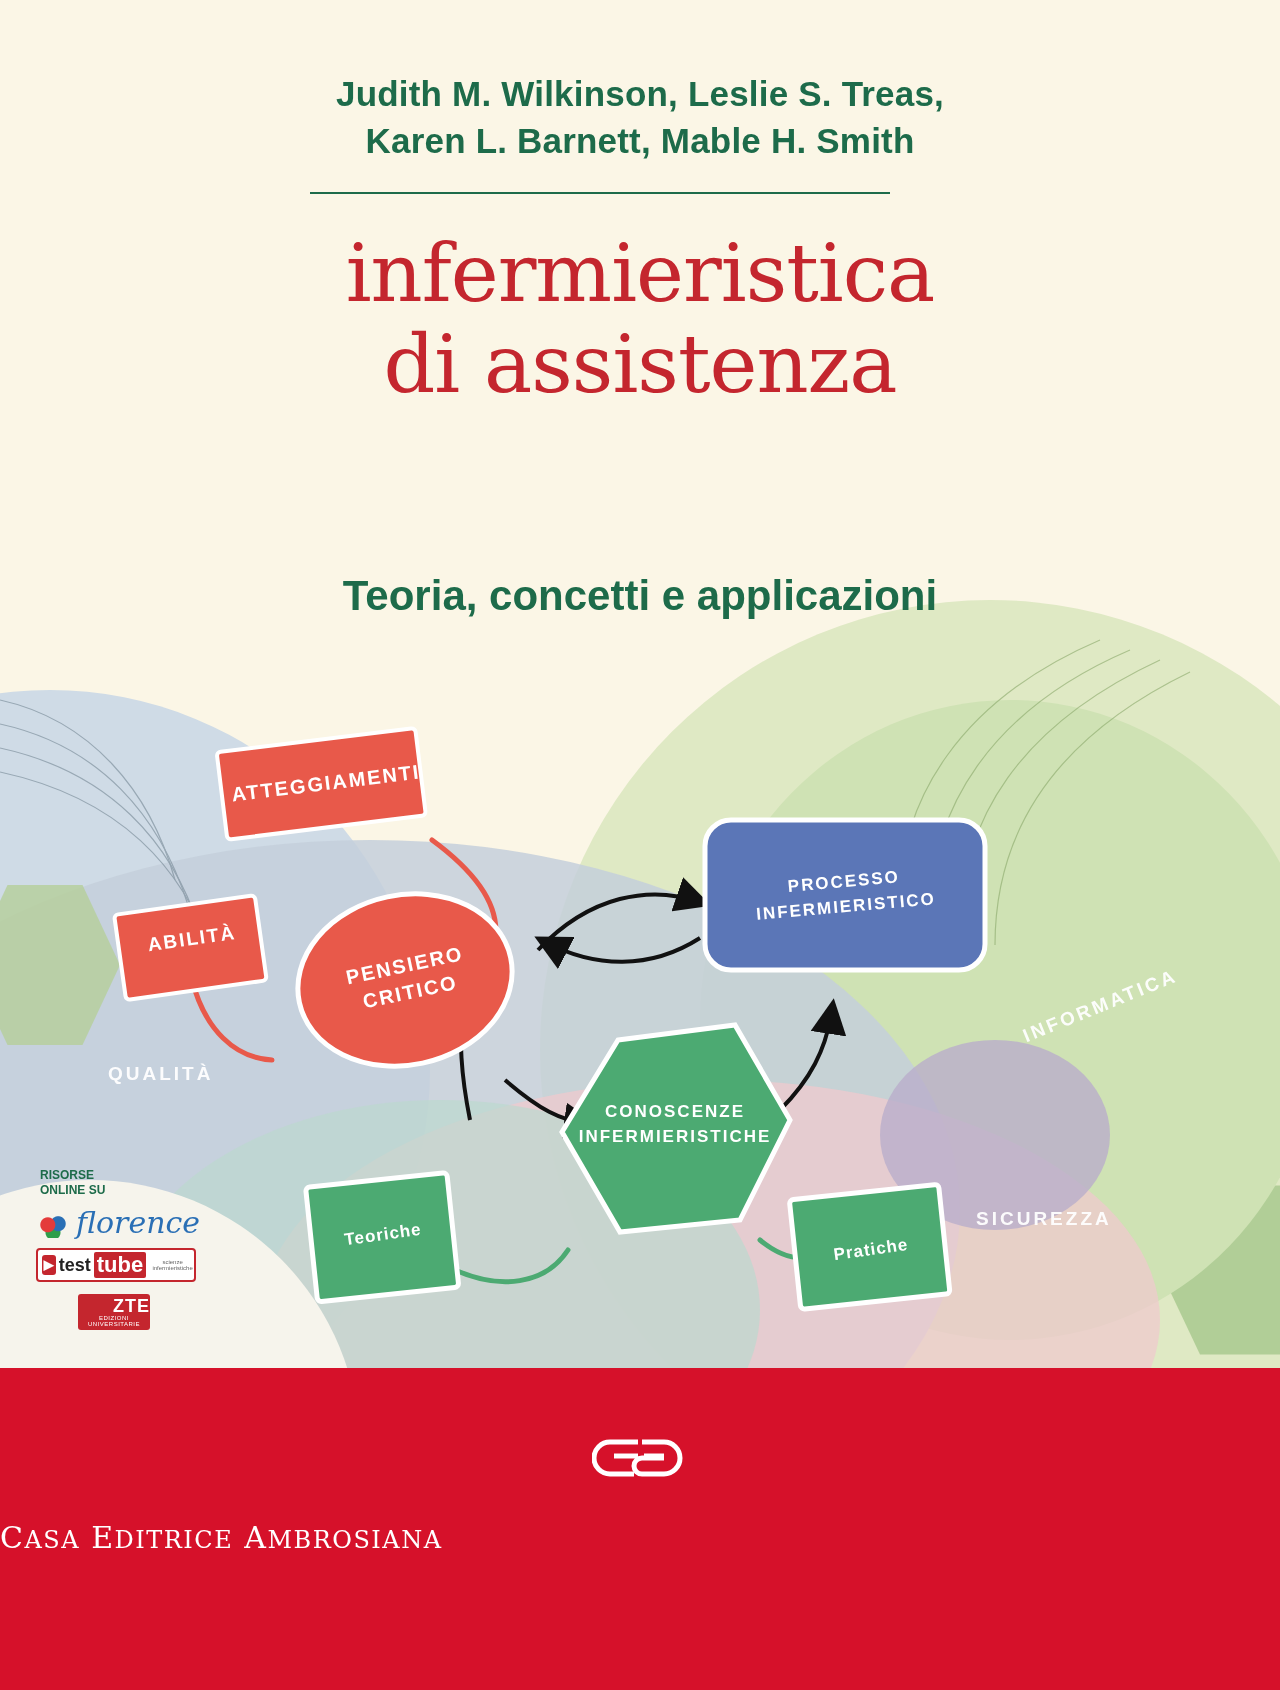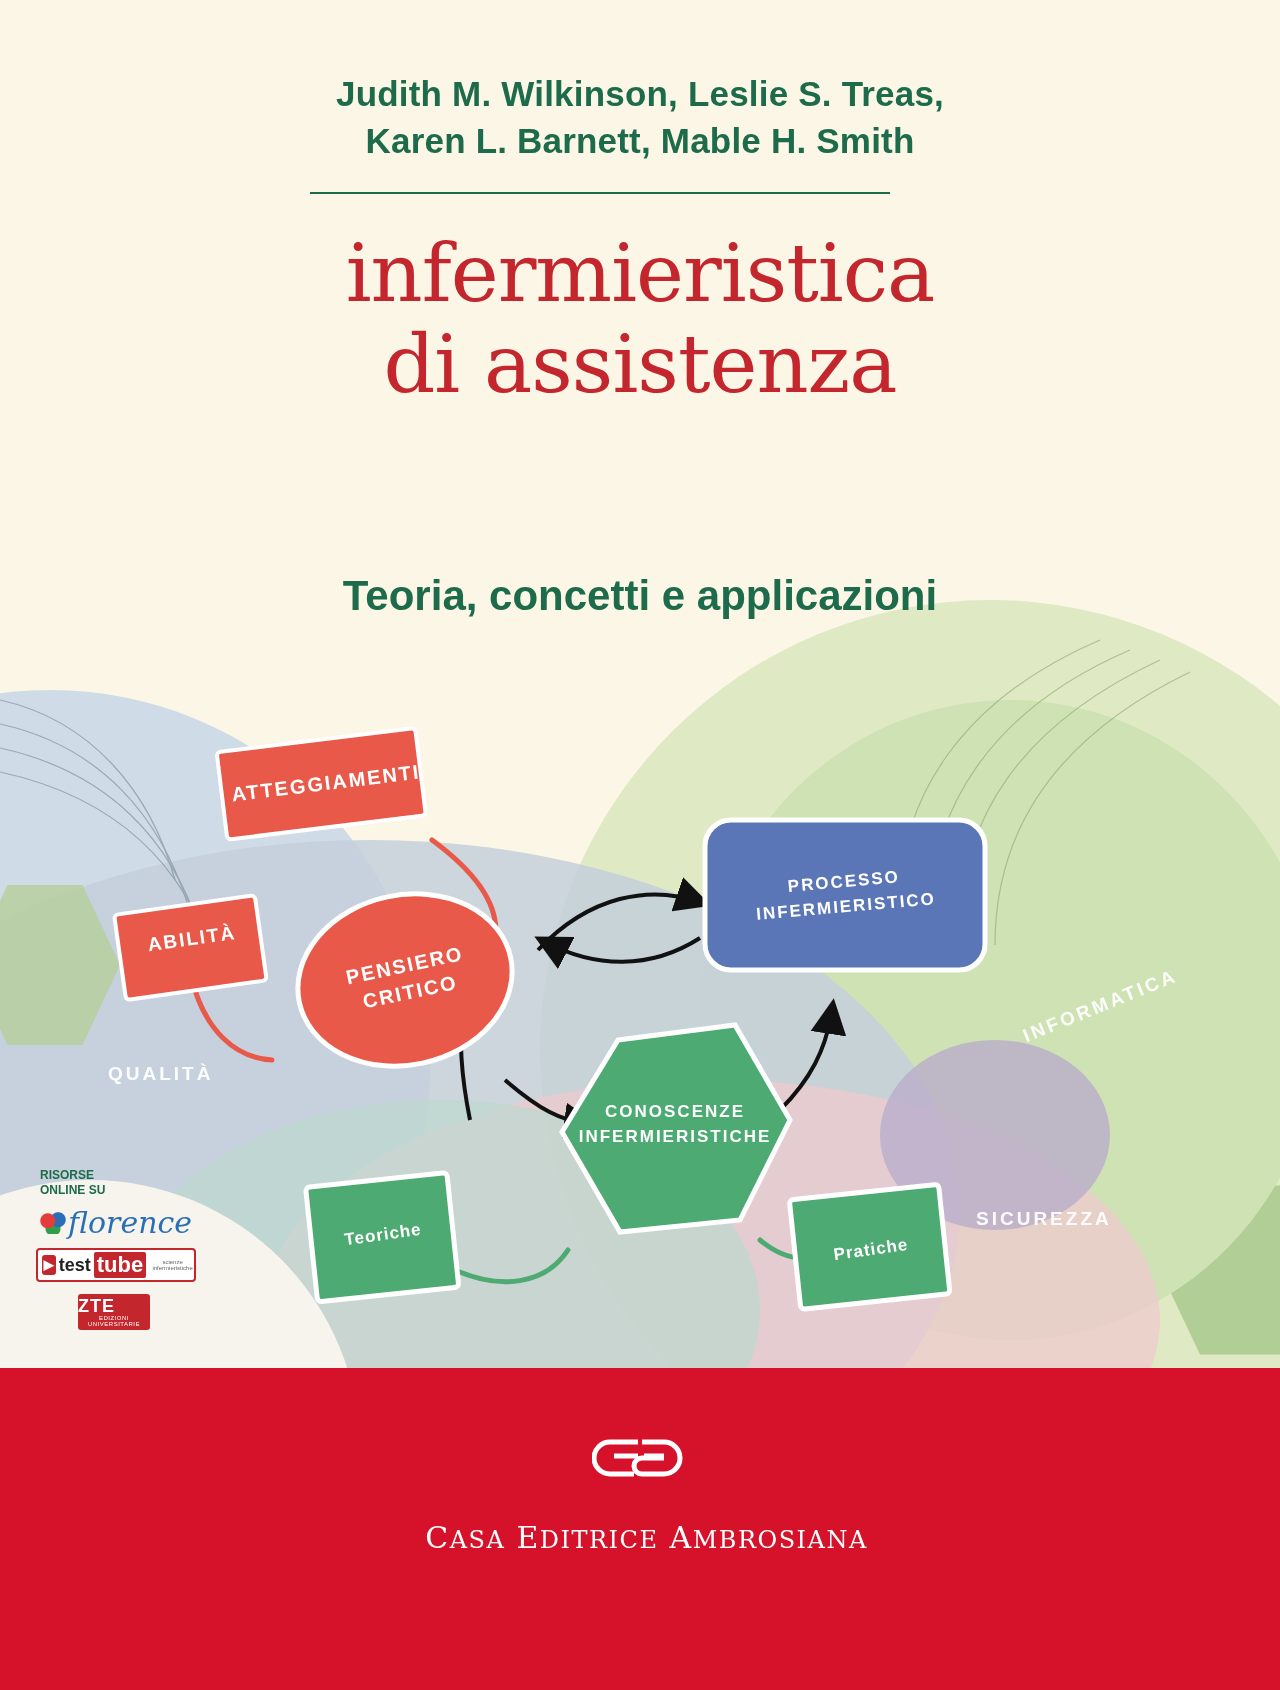--- a/index.html
+++ b/index.html
@@ -123,21 +123,21 @@
   .resources {
     position: absolute; left: 22px; top: 1168px;
     width: 196px; height: 200px;
     text-align: center;
   }
   .res-title {
     color: #1d6b4a; font-weight: bold; font-size: 12px; line-height: 1.25;
     text-align: left; margin-left: 18px;
   }
   .florence {
-    margin-top: 10px; display: flex; align-items: center; gap: 2px;
+    margin-top: 10px; display: flex; align-items: flex-end; gap: 10px;
     margin-left: 18px;
   }
   .florence-mark {
     width: 26px; height: 22px;
     background:
       radial-gradient(circle at 30% 40%, #e43b3b 0 7px, transparent 8px),
       radial-gradient(circle at 70% 35%, #2a6fb5 0 7px, transparent 8px),
       radial-gradient(circle at 50% 75%, #2e9e4a 0 7px, transparent 8px);
   }
   .florence-text {
@@ -155,40 +155,40 @@
   }
   .tt-word1 { font-weight: bold; font-size: 18px; color: #222; }
   .tt-word2 {
     font-weight: bold; font-size: 22px; color: #fff; background: #c4262e;
     padding: 0 3px; border-radius: 2px;
   }
   .tt-sub { font-size: 6px; color: #666; margin-left: 2px; }
   .zte {
     margin: 12px 0 0 56px; width: 72px; height: 36px;
     background: #c4262e; border-radius: 3px; color: #fff;
-    display: flex; flex-direction: column; align-items: flex-start; justify-content: center;
+    display: flex; flex-direction: column; align-items: flex-end; justify-content: center;
   }
   .zte-main { font-weight: bold; font-size: 18px; letter-spacing: 1px; line-height: 1; }
   .zte-sub { font-size: 6px; letter-spacing: .5px; }
 
   
   .footer {
     position: absolute; left: 0; right: 0; bottom: 0; height: 322px;
     background: #d6112a;
   }
   .pub-logo {
     position: absolute; left: 0; right: 0; top: 62px;
     display: flex; justify-content: center;
   }
   .pub-logo svg { display: block; }
   .pub-name {
     position: absolute; left: 0; right: 0; top: 152px;
-    text-align: center; color: #ffffff;
+    text-align: left; color: #ffffff;
     font-family: "DejaVu Serif", serif;
-    font-size: 30px; letter-spacing: 1.5px; padding-left: 13px;
+    font-size: 30px; letter-spacing: 1.5px;
   }
   .pub-name .small { font-size: 24px; }
 </style>
 </head>
 <body>
 
 <div class="cover">
 
   <div class="bg-layer">
     <div class="blob blob-green-big"></div>

